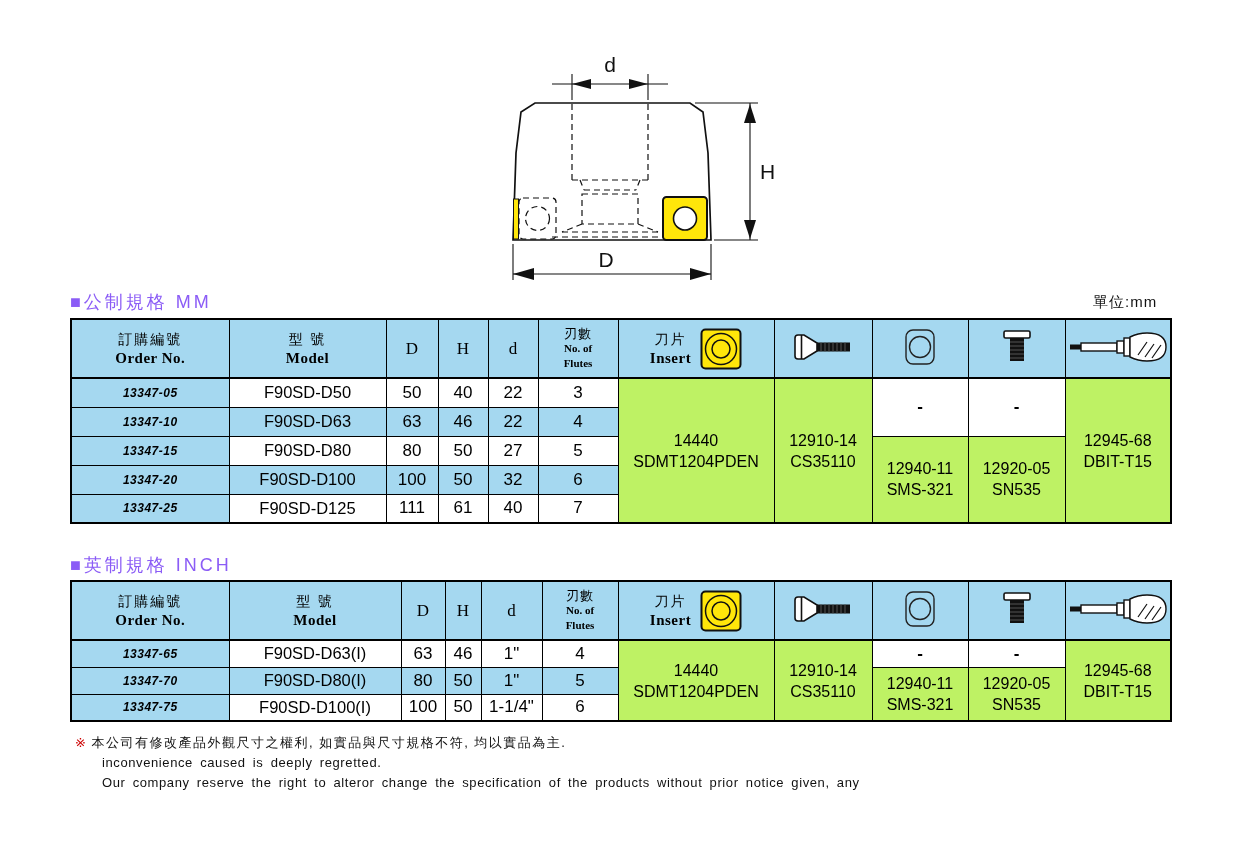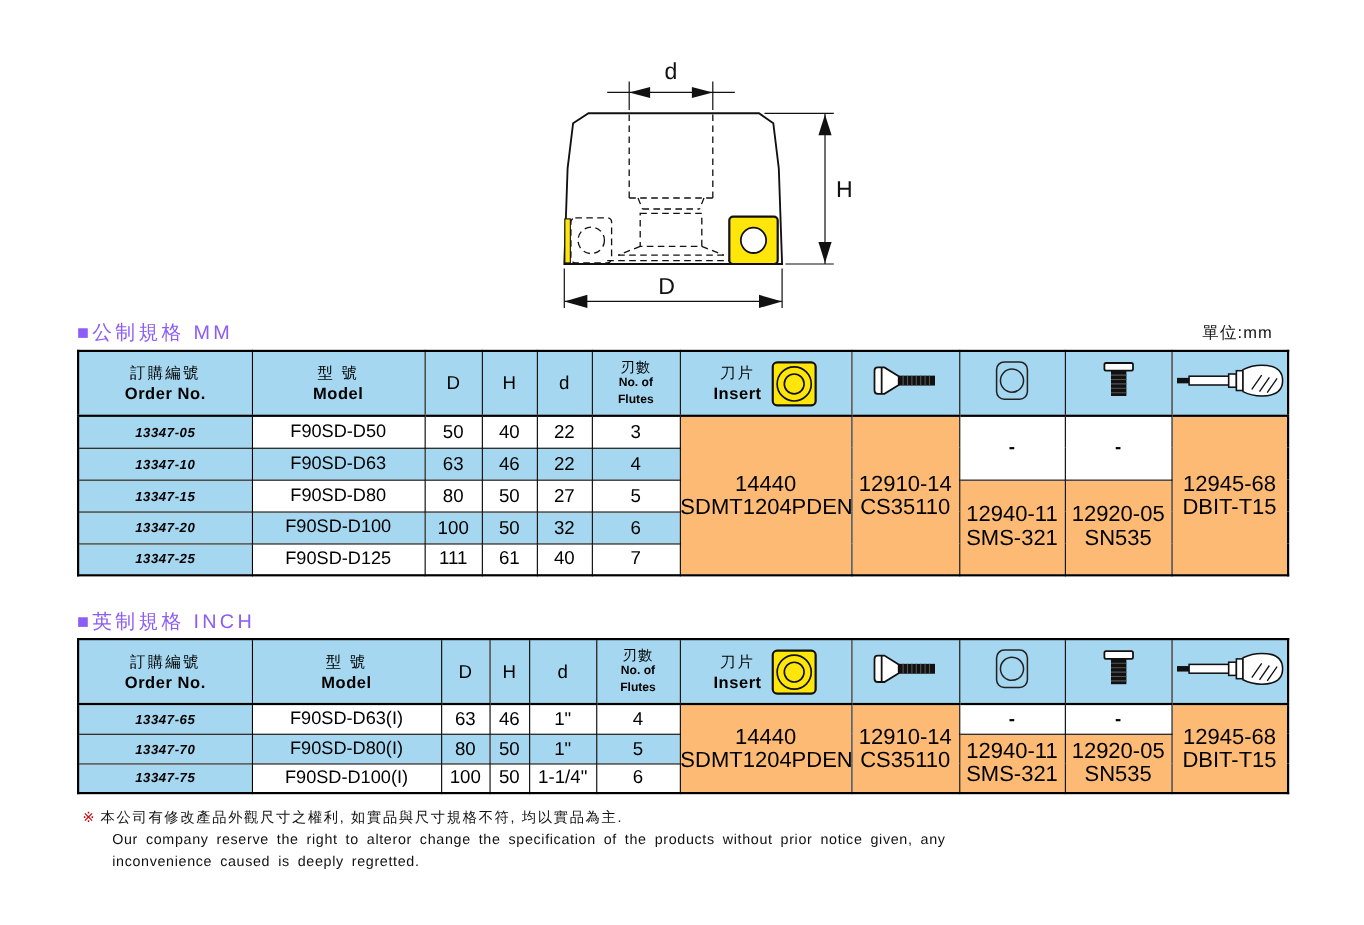--- a/index.html
+++ b/index.html
@@ -9,36 +9,36 @@
   
   .sec-title{position:absolute;font-size:18px;letter-spacing:3px;color:#8b5cf6;white-space:nowrap;}
   .unit-label{position:absolute;font-size:15px;letter-spacing:1px;color:#111;text-align:center;}
 
   
   table.tbl{position:absolute;border-collapse:collapse;table-layout:fixed;background:#fff;
             border:2.5px solid #000;}
   table.tbl th,table.tbl td{border:1px solid #000;padding:0;text-align:center;
             vertical-align:middle;overflow:hidden;}
   table.tbl thead th{background:#a5d8f0;border-bottom:2.5px solid #000;font-weight:normal;}
-  table.tbl thead tr{height:59px;}
+  table.tbl thead tr{height:59px;font-family:Liberation Serif, serif;}
   table.metric tbody tr{height:29px;}
   table.inch tbody tr{height:27px;padding-left:48px;}
 
   .h-cn{font-size:14px;letter-spacing:2px;line-height:19px;}
   .h-en{font-size:15px;font-weight:bold;letter-spacing:.5px;line-height:19px;}
   .h-letter{font-size:17px;font-weight:bold;}
   .flutes-cn{font-size:13px;letter-spacing:1px;line-height:15px;}
   .flutes-en{font-size:11px;font-weight:bold;line-height:15px;}
   .insert-head{display:flex;align-items:center;justify-content:center;gap:9px;}
 
   td.order{background:#a5d8f0;font-weight:bold;font-style:italic;font-size:12px;letter-spacing:.5px;}
   td.model{text-align:left;padding-left:8px;font-size:16.5px;}
   td.num{font-size:17px;}
   tr.alt td.dcell{background:#a5d8f0;}
-  td.part{font-size:20px;line-height:21px;background:#fdba74;}
+  td.part{font-size:16px;line-height:21px;background:#bef264;}
   td.dash{font-size:17px;font-weight:bold;background:#fff;}
 
   
   .footnote{position:absolute;left:75px;top:732px;width:1120px;}
   .fn-cn{font-size:13px;letter-spacing:1.5px;line-height:21px;color:#111;}
   .fn-marker{color:#cc0000;margin-right:4px;}
   .fn-en{margin-left:27px;font-size:13px;letter-spacing:.6px;word-spacing:3px;
          line-height:20px;color:#111;}
 
   
@@ -373,17 +373,17 @@
         <td class="num dcell">1-1/4"</td>
         <td class="num dcell">6</td>
       </tr>
     </tbody>
   </table>
 
   <div class="footnote">
     <div class="fn-cn">
       <span class="fn-marker">※</span><span>本公司有修改產品外觀尺寸之權利, 如實品與尺寸規格不符, 均以實品為主.</span>
     </div>
+    <div class="fn-en">inconvenience caused is deeply regretted.</div>
     <div class="fn-en">Our company reserve the right to alteror change the specification of the products without prior notice given, any</div>
-    <div class="fn-en">inconvenience caused is deeply regretted.</div>
   </div>
 
 </div>
 
 </body></html>

